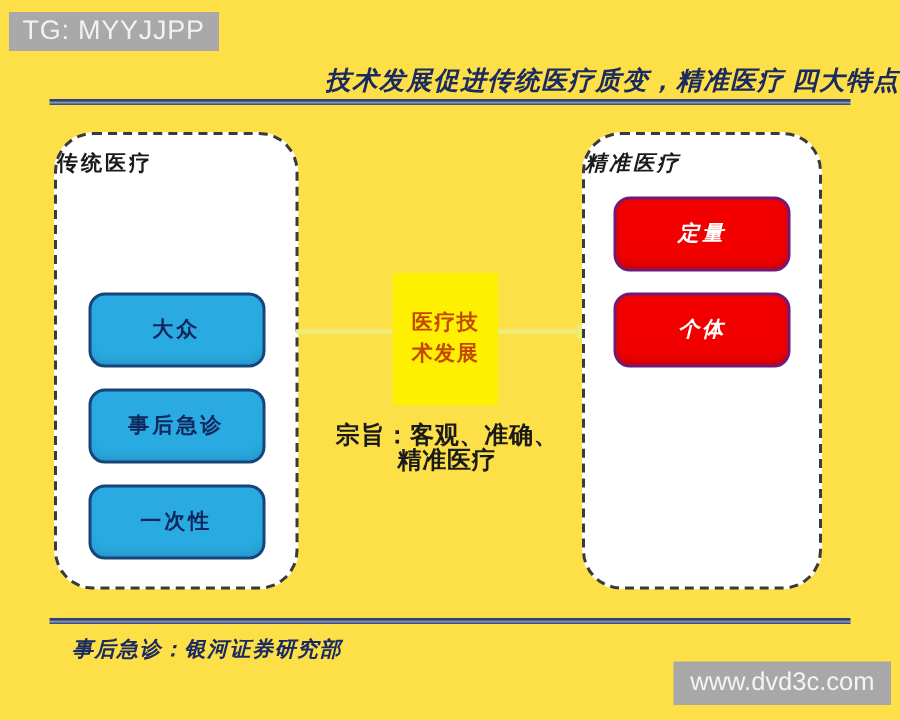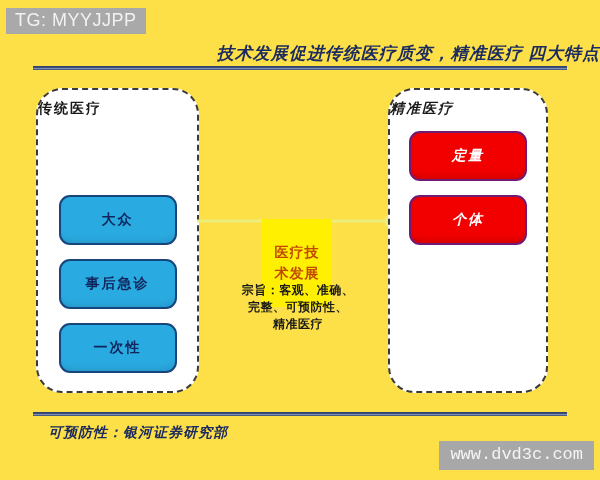--- a/index.html
+++ b/index.html
@@ -34,21 +34,21 @@
   }
 
   
   #site-watermark {
     position: absolute;
     right: 6px;
     bottom: 10px;
     padding: 4px 11px 5px 11px;
     background: #a8a8a8;
     color: #f4f4f4;
-    font-family: Liberation Mono, monospace;
+    font-family: Liberation Sans, sans-serif;
     font-size: 17px;
     line-height: 20px;
     white-space: nowrap;
   }
 
   
   #slide-title {
     position: absolute;
     left: 0;
     top: 42px;
@@ -148,32 +148,31 @@
     background: #ffef00;
     display: flex;
     flex-direction: column;
     align-items: center;
     justify-content: center;
     color: #c24a00;
     font-weight: bold;
     font-size: 14px;
     line-height: 21px;
     letter-spacing: 1px;
-    margin-top: 37px;
   }
 
   
   #motto {
     position: absolute;
     left: 212px;
     top: 282px;
     width: 172px;
     text-align: center;
     font-weight: bold;
-    font-size: 12px;
+    font-size: 16px;
     line-height: 17px;
     color: #1a1a1a;
     letter-spacing: 0.5px;
   }
   #motto .line { white-space: nowrap; }
 
   
   #source {
     position: absolute;
     left: 48px;
@@ -216,22 +215,21 @@
   </div>
 
   <div class="group" id="group-right">
     <div class="group-title">精准医疗</div>
     <div class="item-box item-red slot0">定量</div>
     <div class="item-box item-red slot1">个体</div>
   </div>
 
   <div id="motto">
     <div class="line">宗旨：客观、准确、</div>
-    <div class="line">完整、可预防性、</div>
     <div class="line">精准医疗</div>
   </div>
 
   <div class="hrule" id="rule-bottom"></div>
-  <div id="source">可预防性：银河证券研究部</div>
+  <div id="source">事后急诊：银河证券研究部</div>
 
   <div id="site-watermark">www.dvd3c.com</div>
 
 </div>
 
 </body></html>

